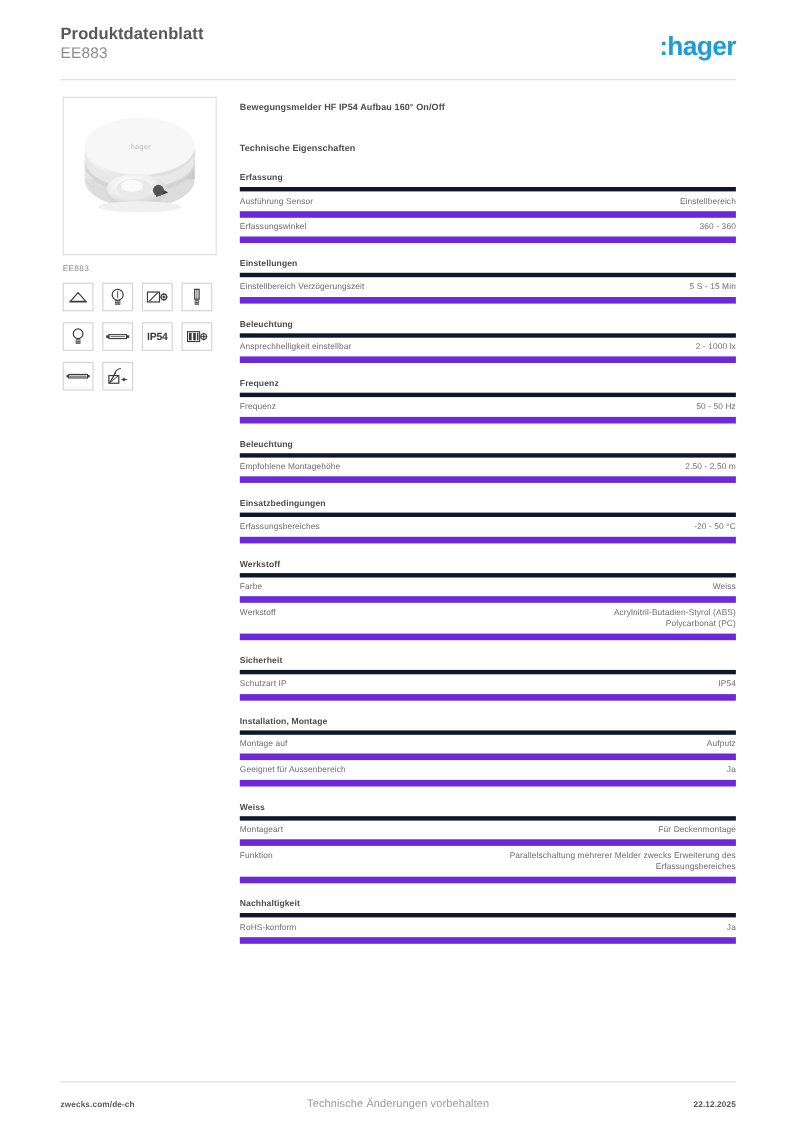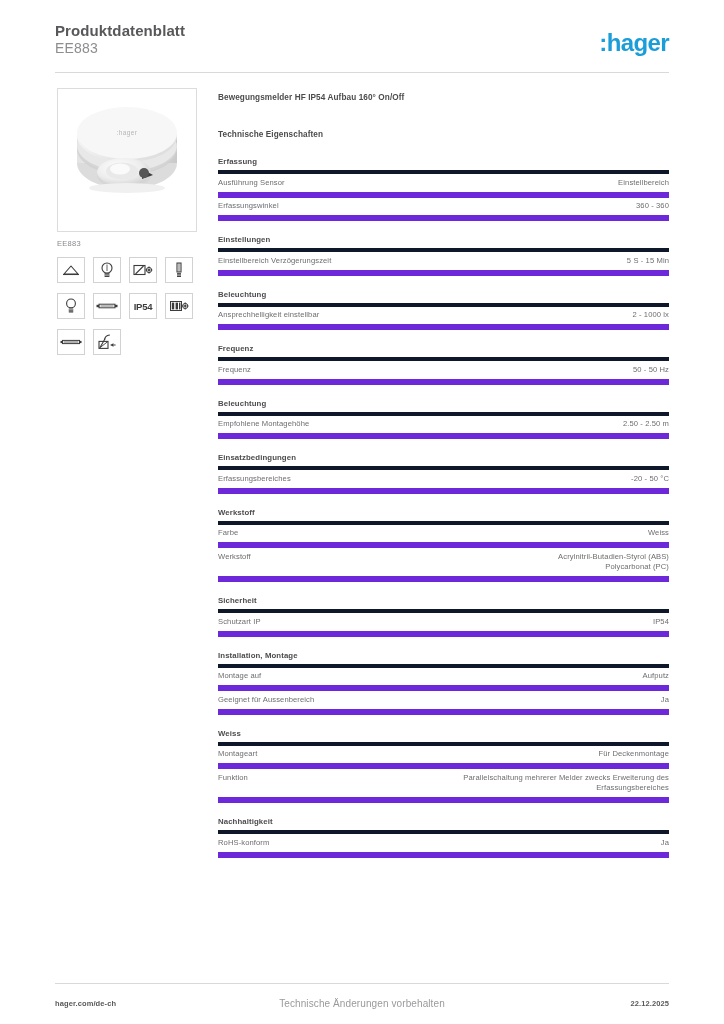--- a/index.html
+++ b/index.html
@@ -491,18 +491,18 @@
             <div class="spec-label">RoHS-konform</div>
             <div class="spec-value">Ja</div>
           </div>
         </div>
       </div>
 
   </div>
 
   <div class="footer-rule"></div>
   <div class="footer">
-    <div class="footer-left">hager.com/de-ch</div>
+    <div class="footer-left">zwecks.com/de-ch</div>
     <div class="footer-center">Technische Änderungen vorbehalten</div>
     <div class="footer-right">22.12.2025</div>
   </div>
 
 </div>
 
 </body></html>

